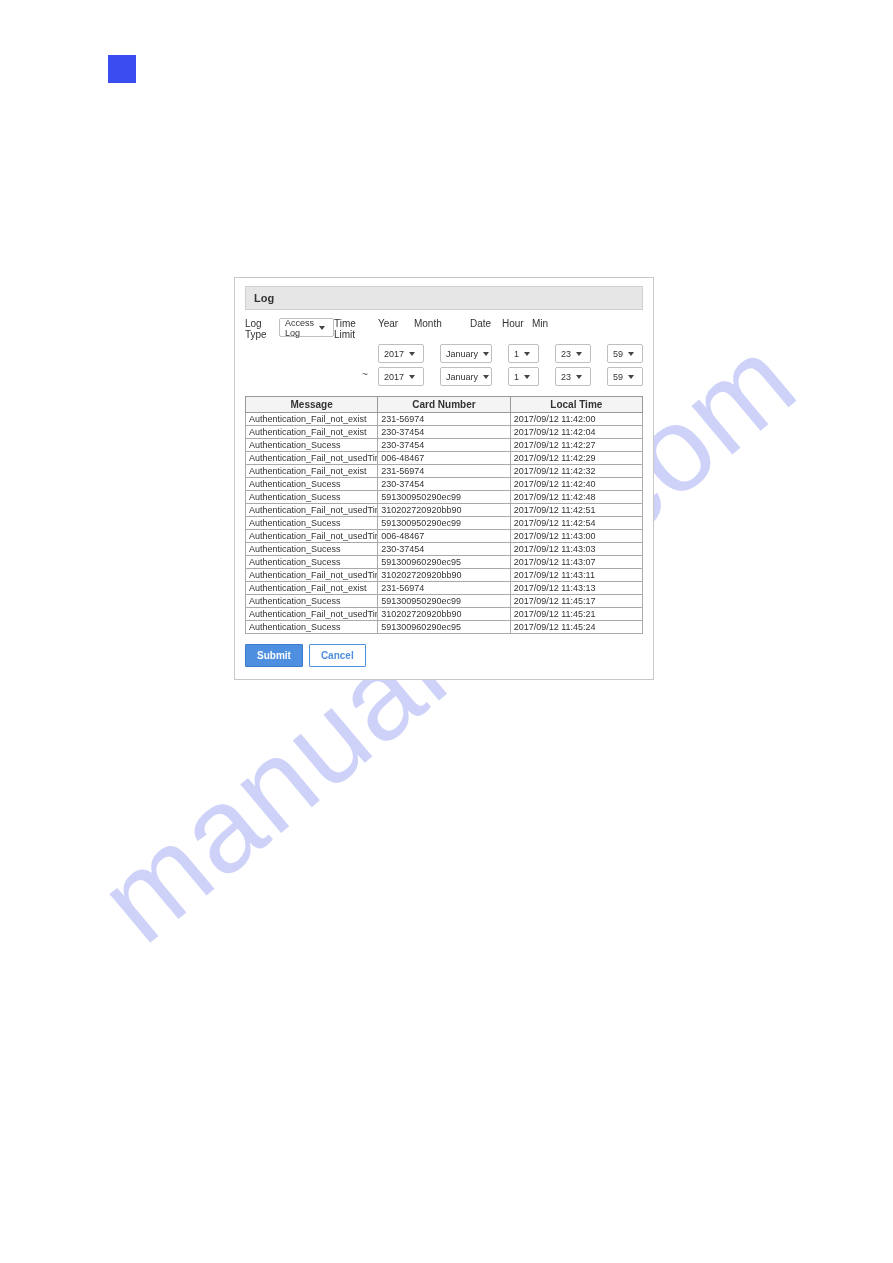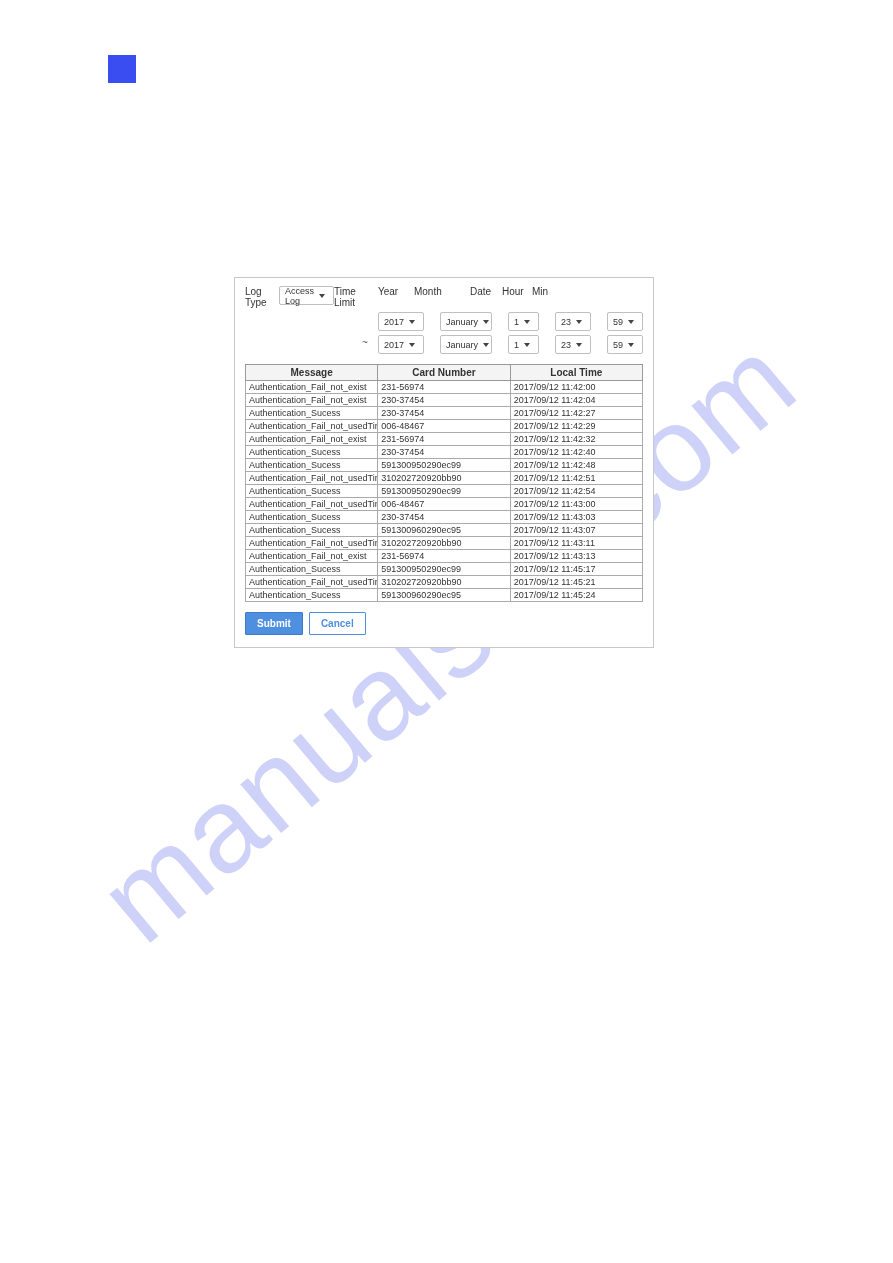--- a/index.html
+++ b/index.html
@@ -172,20 +172,21 @@
   }
 </style>
 </head>
 <body>
 
 <div class="watermark">manualslib.com</div>
 
 <div class="blue-square"></div>
 
 <div class="panel">
+  <div class="section-header">Log</div>
 
   <div class="filter-row">
     <div class="filter-left">
       <span>Log Type</span>
       <span class="sel">
         <span>Access Log</span>
         <span class="caret"></span>
       </span>
     </div>
 

